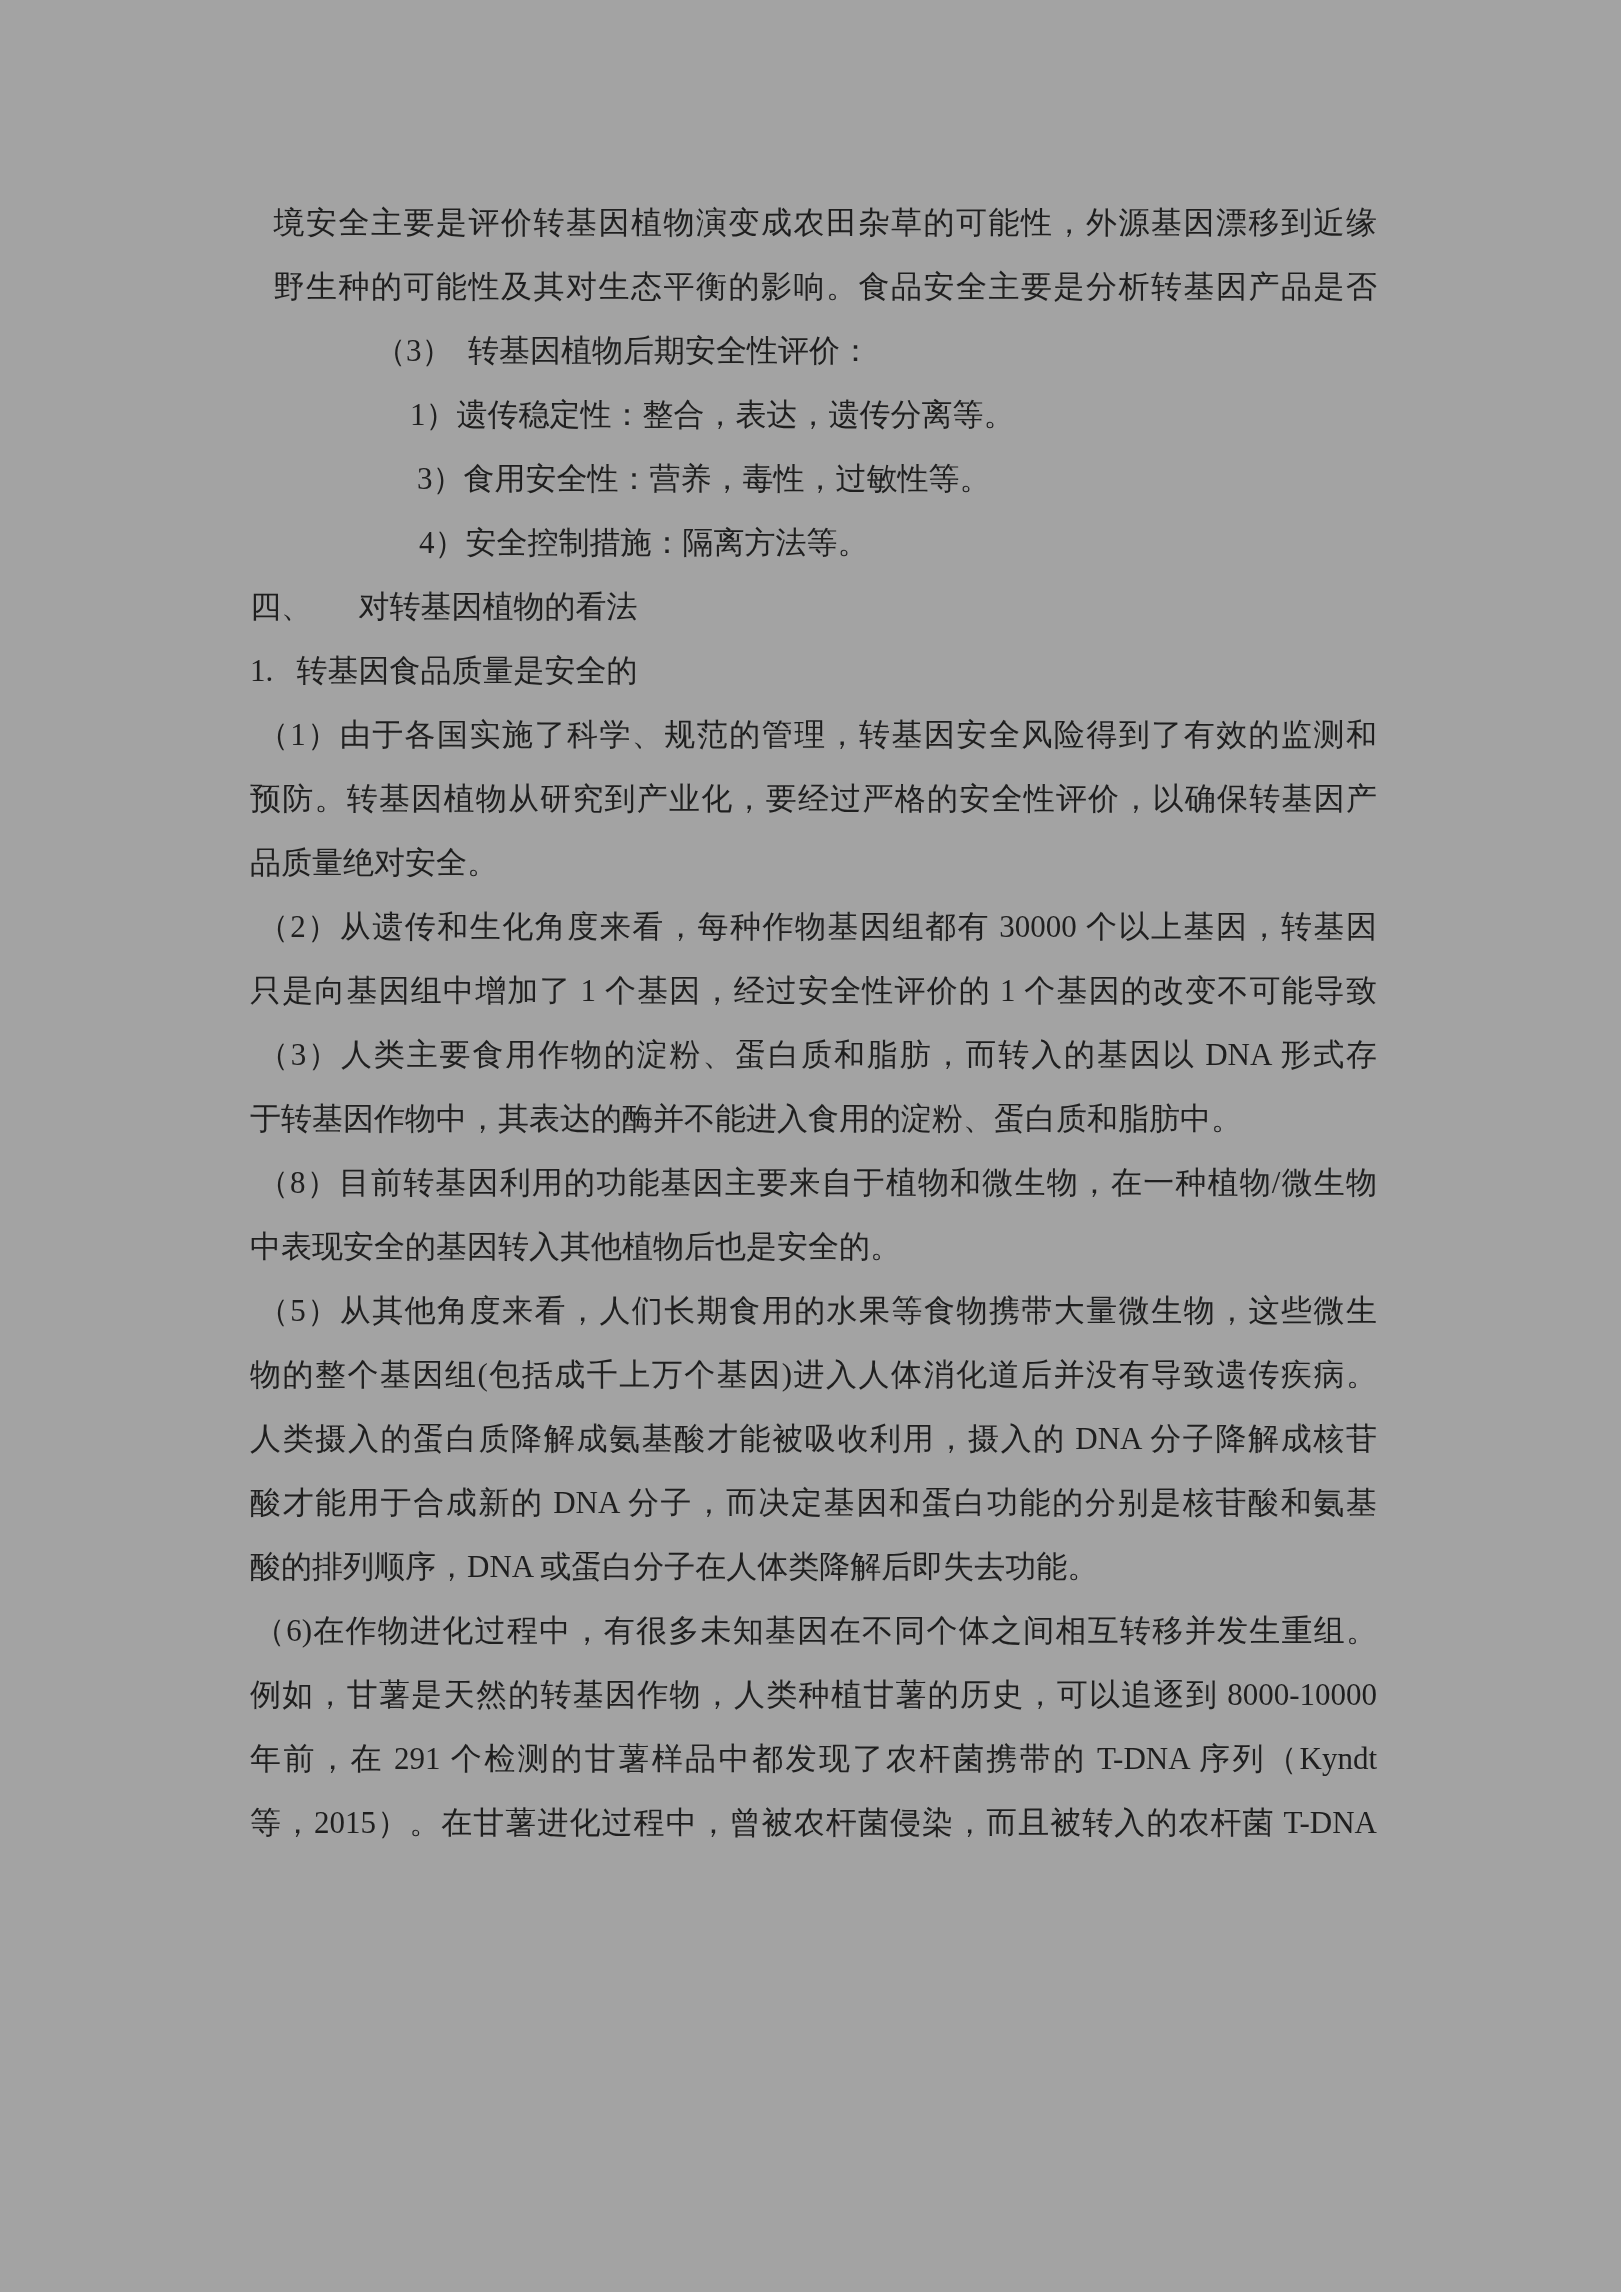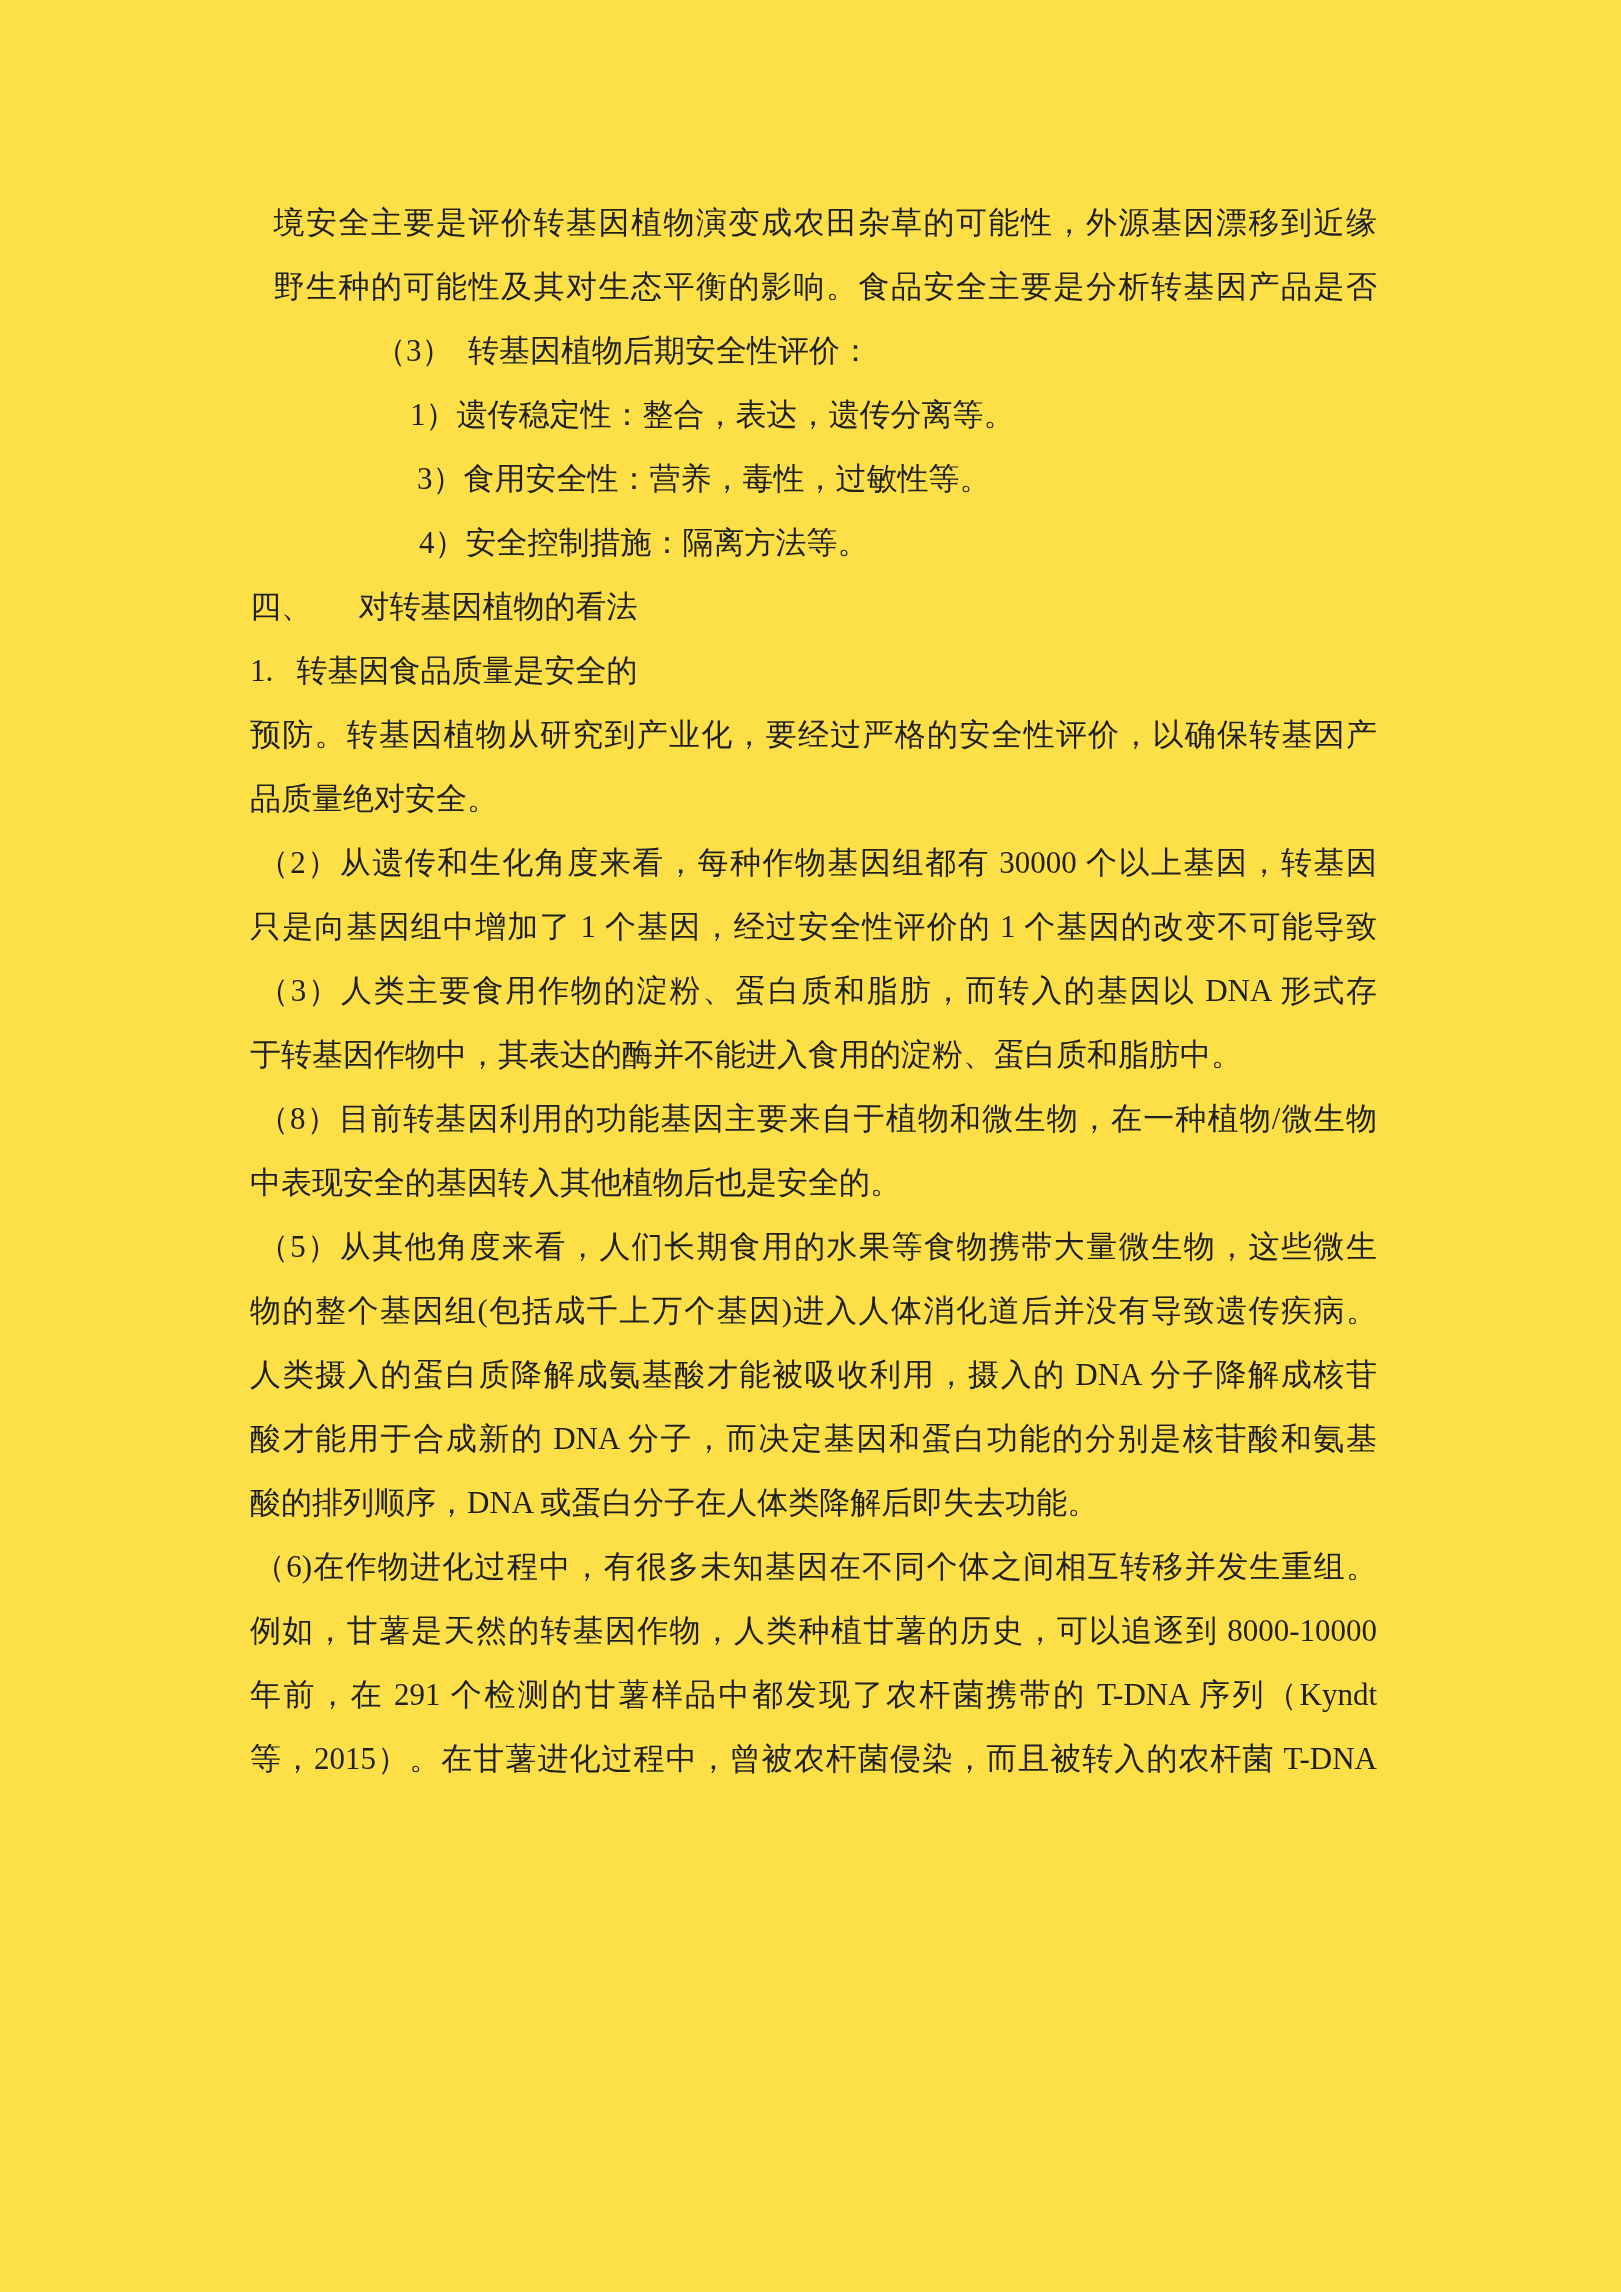--- a/index.html
+++ b/index.html
@@ -5,21 +5,21 @@
   html, body {
     margin: 0;
     padding: 0;
     background: #888;
   }
   .page {
     position: relative;
     width: 1621px;
     height: 2293px;
     margin: 0 auto;
-    background: #fde047;
+    background: #a3a3a3;
     font-family: "Liberation Serif", "DejaVu Serif", serif;
     color: #1f1f1f;
     overflow: hidden;
   }
   .content {
     position: absolute;
     left: 250px;
     top: 191px;
     width: 1127px;
   }
@@ -51,20 +51,21 @@
 <div class="page">
   <div class="content">
     <div class="line i24 fill">境安全主要是评价转基因植物演变成农田杂草的可能性，外源基因漂移到近缘</div>
     <div class="line i24 fill">野生种的可能性及其对生态平衡的影响。食品安全主要是分析转基因产品是否</div>
     <div class="line i128">（3） 转基因植物后期安全性评价：</div>
     <div class="line i163">1）遗传稳定性：整合，表达，遗传分离等。</div>
     <div class="line i170">3）食用安全性：营养，毒性，过敏性等。</div>
     <div class="line i172">4）安全控制措施：隔离方法等。</div>
     <div class="line bold">四、　 对转基因植物的看法</div>
     <div class="line">1.  转基因食品质量是安全的</div>
+    <div class="line i8 fill">（1）由于各国实施了科学、规范的管理，转基因安全风险得到了有效的监测和</div>
     <div class="line fill">预防。转基因植物从研究到产业化，要经过严格的安全性评价，以确保转基因产</div>
     <div class="line">品质量绝对安全。</div>
     <div class="line i8 fill">（2）从遗传和生化角度来看，每种作物基因组都有 30000 个以上基因，转基因</div>
     <div class="line fill">只是向基因组中增加了 1 个基因，经过安全性评价的 1 个基因的改变不可能导致</div>
     <div class="line i8 fill">（3）人类主要食用作物的淀粉、蛋白质和脂肪，而转入的基因以 DNA 形式存</div>
     <div class="line">于转基因作物中，其表达的酶并不能进入食用的淀粉、蛋白质和脂肪中。</div>
     <div class="line i8 fill">（8）目前转基因利用的功能基因主要来自于植物和微生物，在一种植物/微生物</div>
     <div class="line">中表现安全的基因转入其他植物后也是安全的。</div>
     <div class="line i8 fill">（5）从其他角度来看，人们长期食用的水果等食物携带大量微生物，这些微生</div>
     <div class="line fill">物的整个基因组(包括成千上万个基因)进入人体消化道后并没有导致遗传疾病。</div>

